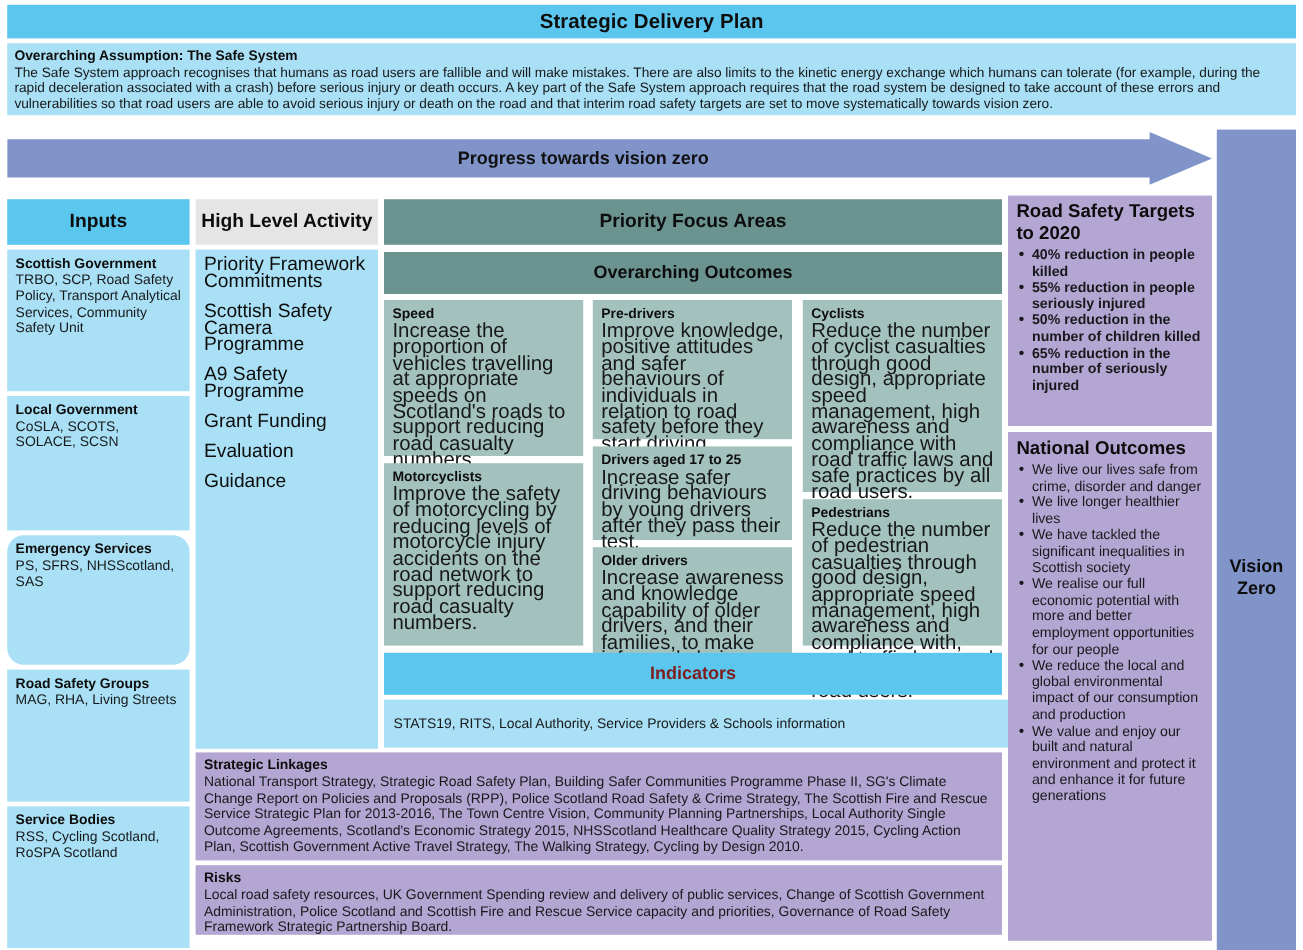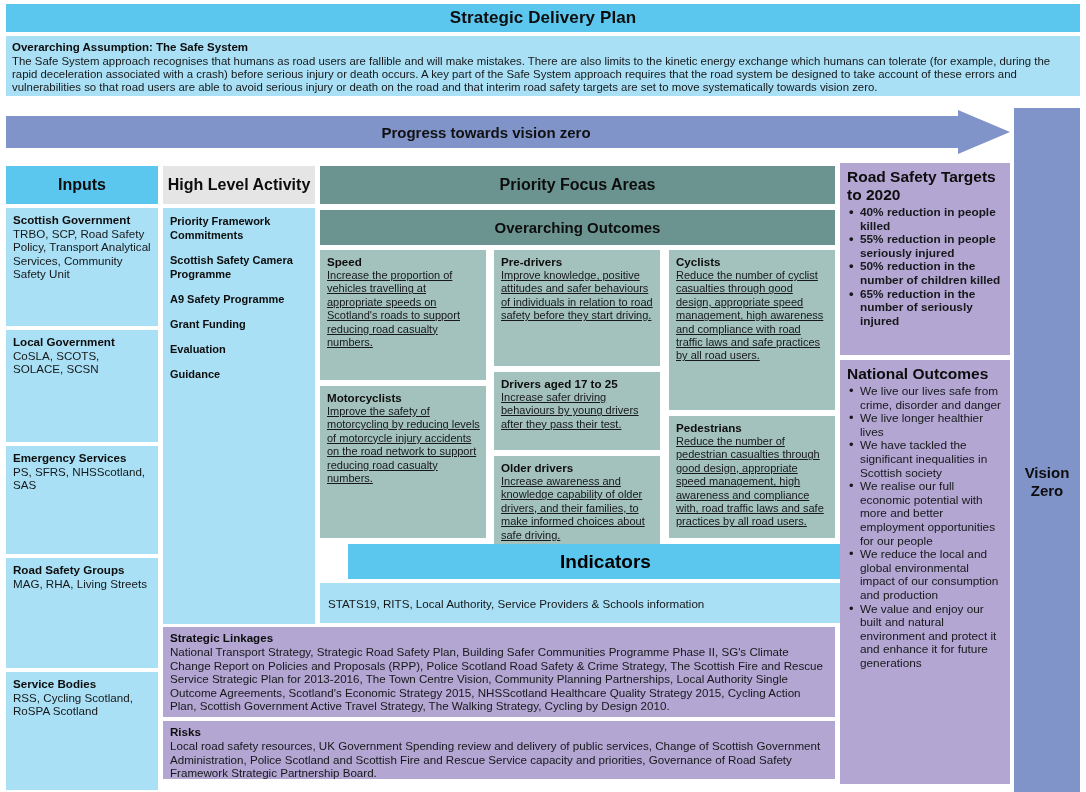--- a/index.html
+++ b/index.html
@@ -78,45 +78,45 @@
   }
   .input-card .hd { font-weight: bold; font-size: 11.6px; line-height: 14px; color: #0d0d0d; }
   .input-card .bd { font-size: 11.6px; line-height: 13.4px; color: #16181a; }
 
   
   .activity-col {
     position: absolute; left: 163px; top: 208px; width: 152px; height: 416px;
     background: #a9e0f5; padding: 6px 7px;
   }
   .activity-col .item {
-    font-weight: bold; font-size: 11px; line-height: 14px; color: #0d0d0d; margin-bottom: 11px;
+    font-weight: normal; font-size: 16px; line-height: 14px; color: #0d0d0d; margin-bottom: 11px;
   }
 
   
   .overarching {
     position: absolute; left: 320px; top: 210px; width: 515px; height: 35px;
     background: #6b9490; display: flex; align-items: center; justify-content: center;
     font-size: 15px; font-weight: bold; color: #0d0d0d;
   }
   .focus-grid { position: absolute; left: 320px; top: 250px; width: 515px; height: 288px; }
   .fcol { position: absolute; top: 0; width: 166px; }
   .fcol-1 { left: 0; }
   .fcol-2 { left: 174px; }
   .fcol-3 { left: 349px; }
   .fcard {
     background: #a4c2bd; padding: 5px 6px 6px 7px; margin-bottom: 6px;
   }
   .fcard .hd { font-weight: bold; font-size: 11.6px; line-height: 14px; color: #0d0d0d; }
-  .fcard .bd { font-size: 11px; line-height: 13.4px; color: #16181a; text-decoration: underline; }
+  .fcard .bd { font-size: 17px; line-height: 13.4px; color: #16181a; }
 
   
   .ind-head {
     position: absolute; left: 320px; top: 544px; width: 515px; height: 35px;
     background: #5bc6ee; display: flex; align-items: center; justify-content: center;
-    font-size: 19px; font-weight: bold; color: #000000; margin-left: 28px;
+    font-size: 15px; font-weight: bold; color: #7f1d1d;
   }
   .ind-body {
     position: absolute; left: 320px; top: 583px; width: 560px; height: 40px;
     background: #a9e0f5; display: flex; align-items: center; padding: 0 8px;
     font-size: 11.6px; color: #16181a;
   }
 
   
   .linkbox {
     position: absolute; left: 163px; top: 627px; width: 672px; height: 90px;
@@ -186,21 +186,21 @@
 
   <div class="inputs-col" id="inputs-col">
       <div class="input-card" style="height: 118px;">
         <div class="hd">Scottish Government</div>
         <div class="bd">TRBO, SCP, Road Safety Policy, Transport Analytical Services, Community Safety Unit</div>
       </div>
       <div class="input-card" style="height: 112px;">
         <div class="hd">Local Government</div>
         <div class="bd">CoSLA, SCOTS, SOLACE, SCSN</div>
       </div>
-      <div class="input-card" style="height: 108px;">
+      <div class="input-card" style="height: 108px; border-radius: 14px;">
         <div class="hd">Emergency Services</div>
         <div class="bd">PS, SFRS, NHSScotland, SAS</div>
       </div>
       <div class="input-card" style="height: 110px;">
         <div class="hd">Road Safety Groups</div>
         <div class="bd">MAG, RHA, Living Streets</div>
       </div>
       <div class="input-card" style="height: 118px;">
         <div class="hd">Service Bodies</div>
         <div class="bd">RSS, Cycling Scotland, RoSPA Scotland</div>

